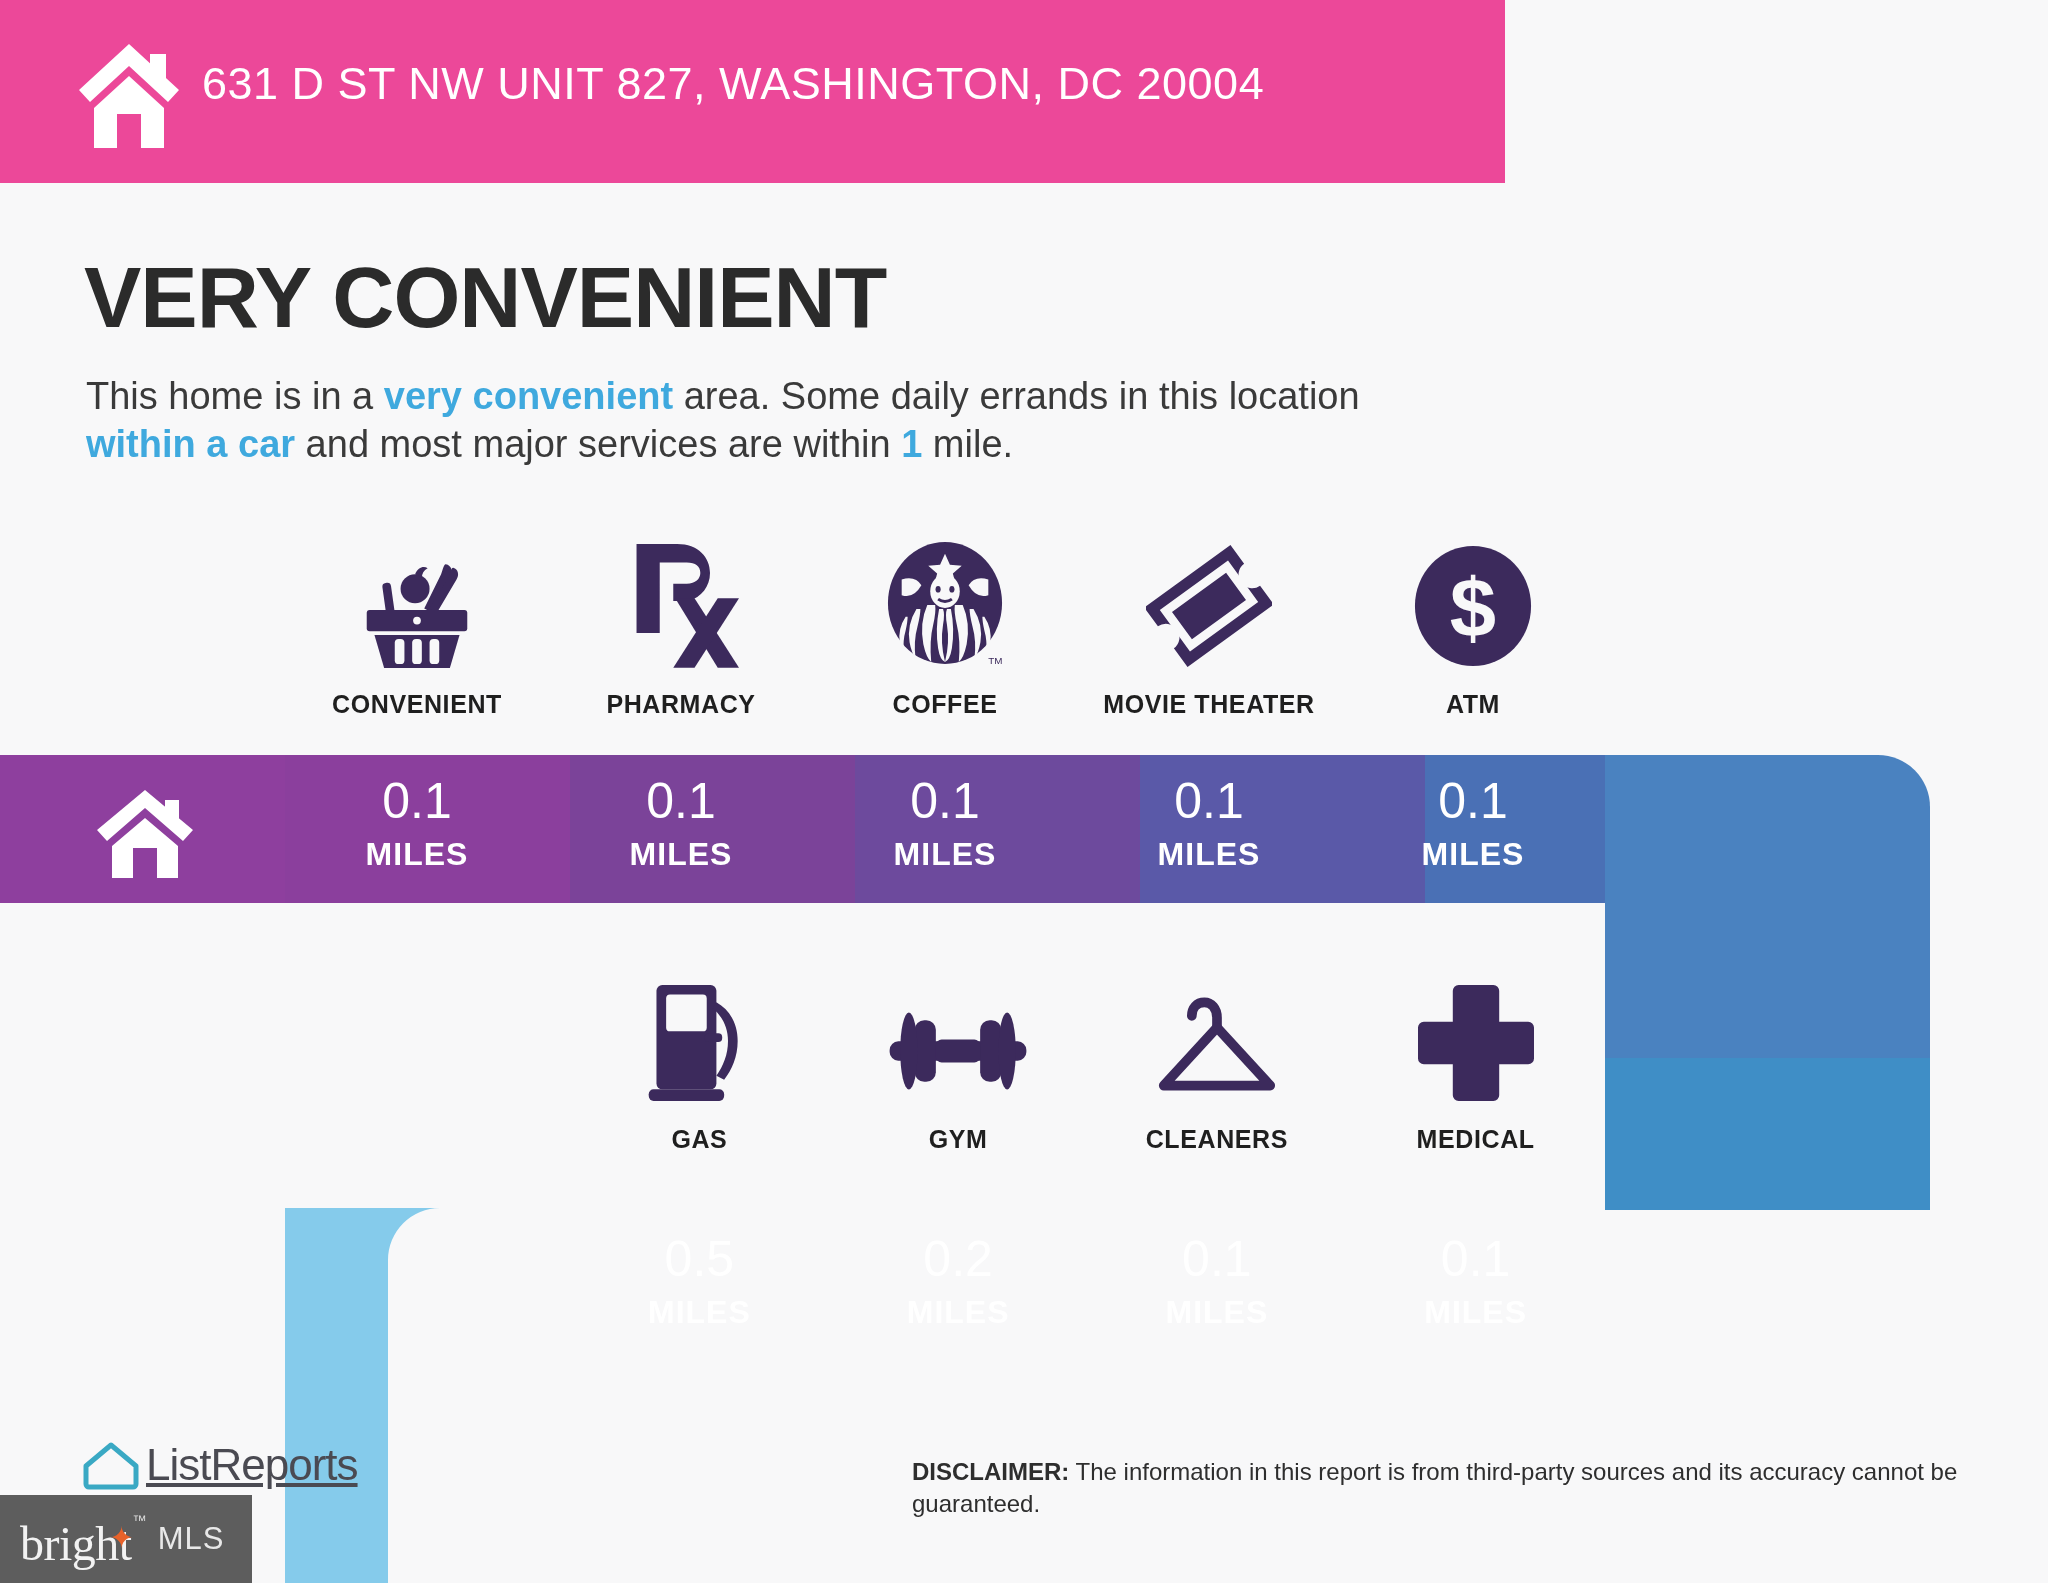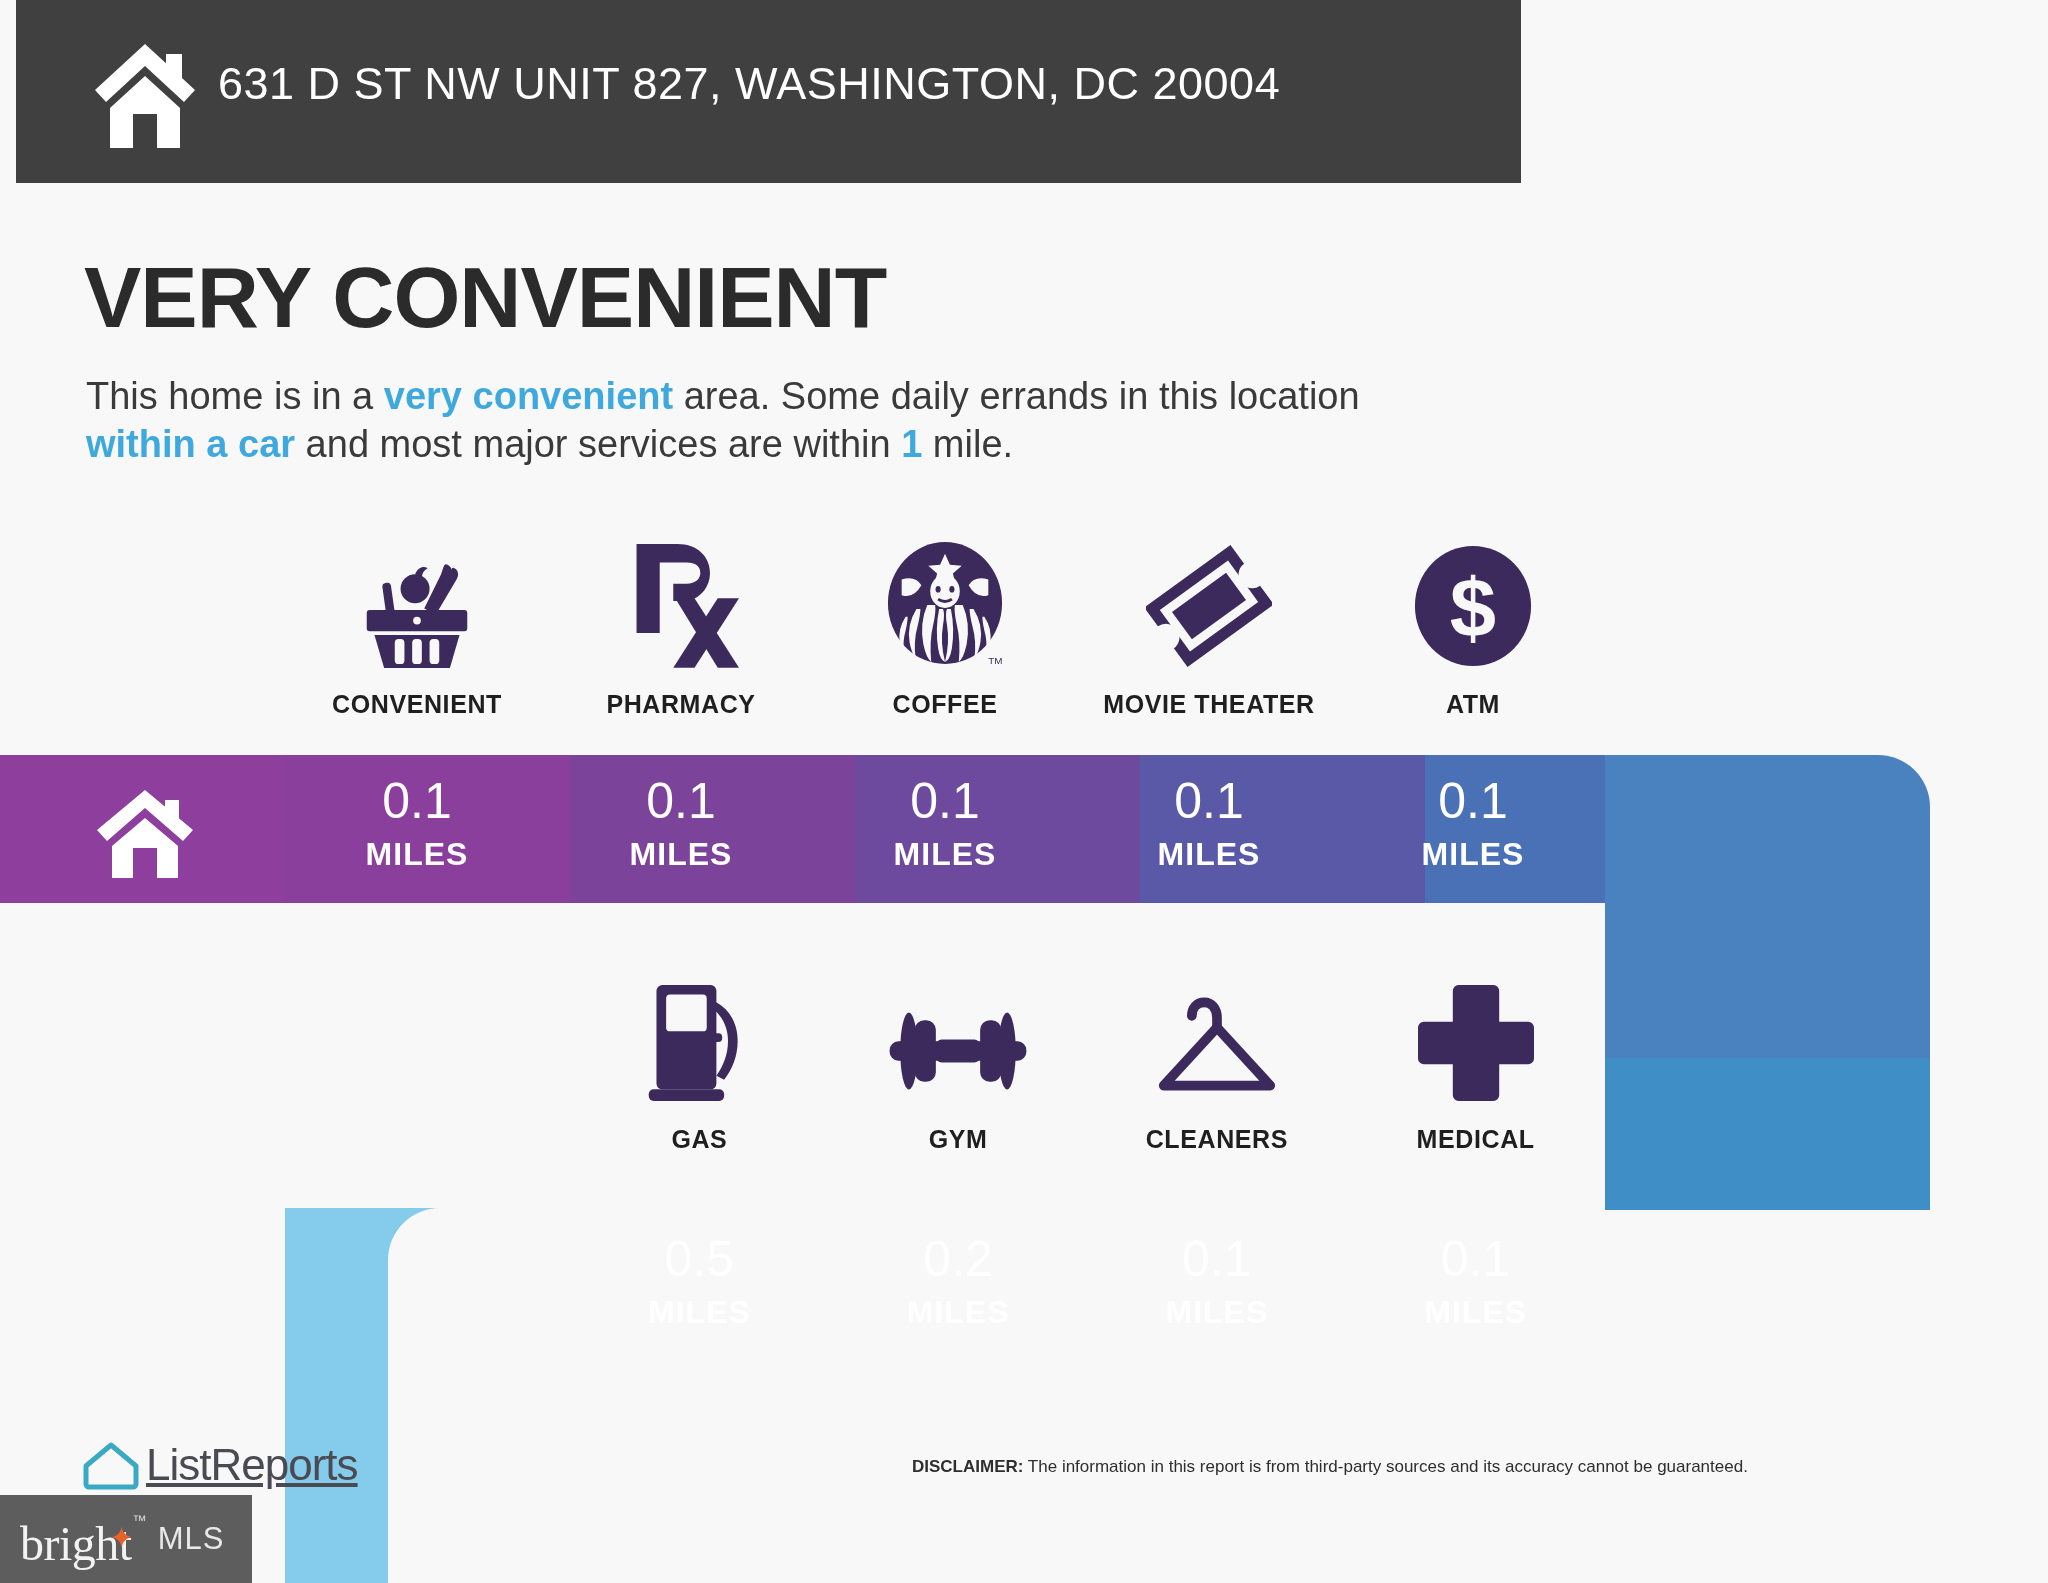--- a/index.html
+++ b/index.html
@@ -12,23 +12,23 @@
   }
   #page {
     position: relative;
     width: 2048px; height: 1583px;
     background: #f8f8f9;
     overflow: hidden;
   }
 
   
   #header {
-    position: absolute; left: 16px; top: 0;
+    position: absolute; left: 0; top: 0;
     width: 1505px; height: 183px;
-    background: #404040;
+    background: #ec4899;
   }
   #header-home-icon {
     position: absolute; left: 76px; top: 36px;
     width: 106px; height: 112px;
   }
   #header-address {
     position: absolute; left: 202px; top: 58px;
     color: #ffffff;
     font-size: 45px;
     letter-spacing: 0.5px;
@@ -133,21 +133,21 @@
     font-size: 44px;
     color: #4a4a52;
     font-weight: 400;
     letter-spacing: -1px;
     text-decoration: underline;
   }
 
   #disclaimer {
     position: absolute; left: 912px; top: 1456px;
     width: 1060px;
-    font-size: 17px;
+    font-size: 24px;
     line-height: 1.33;
     color: #2e2e2e;
   }
   #disclaimer b { font-weight: 700; }
 
   #mls-watermark {
     position: absolute; left: 0; top: 1495px;
     width: 252px; height: 88px;
     background: #5d5d5d;
     display: flex; align-items: center;

